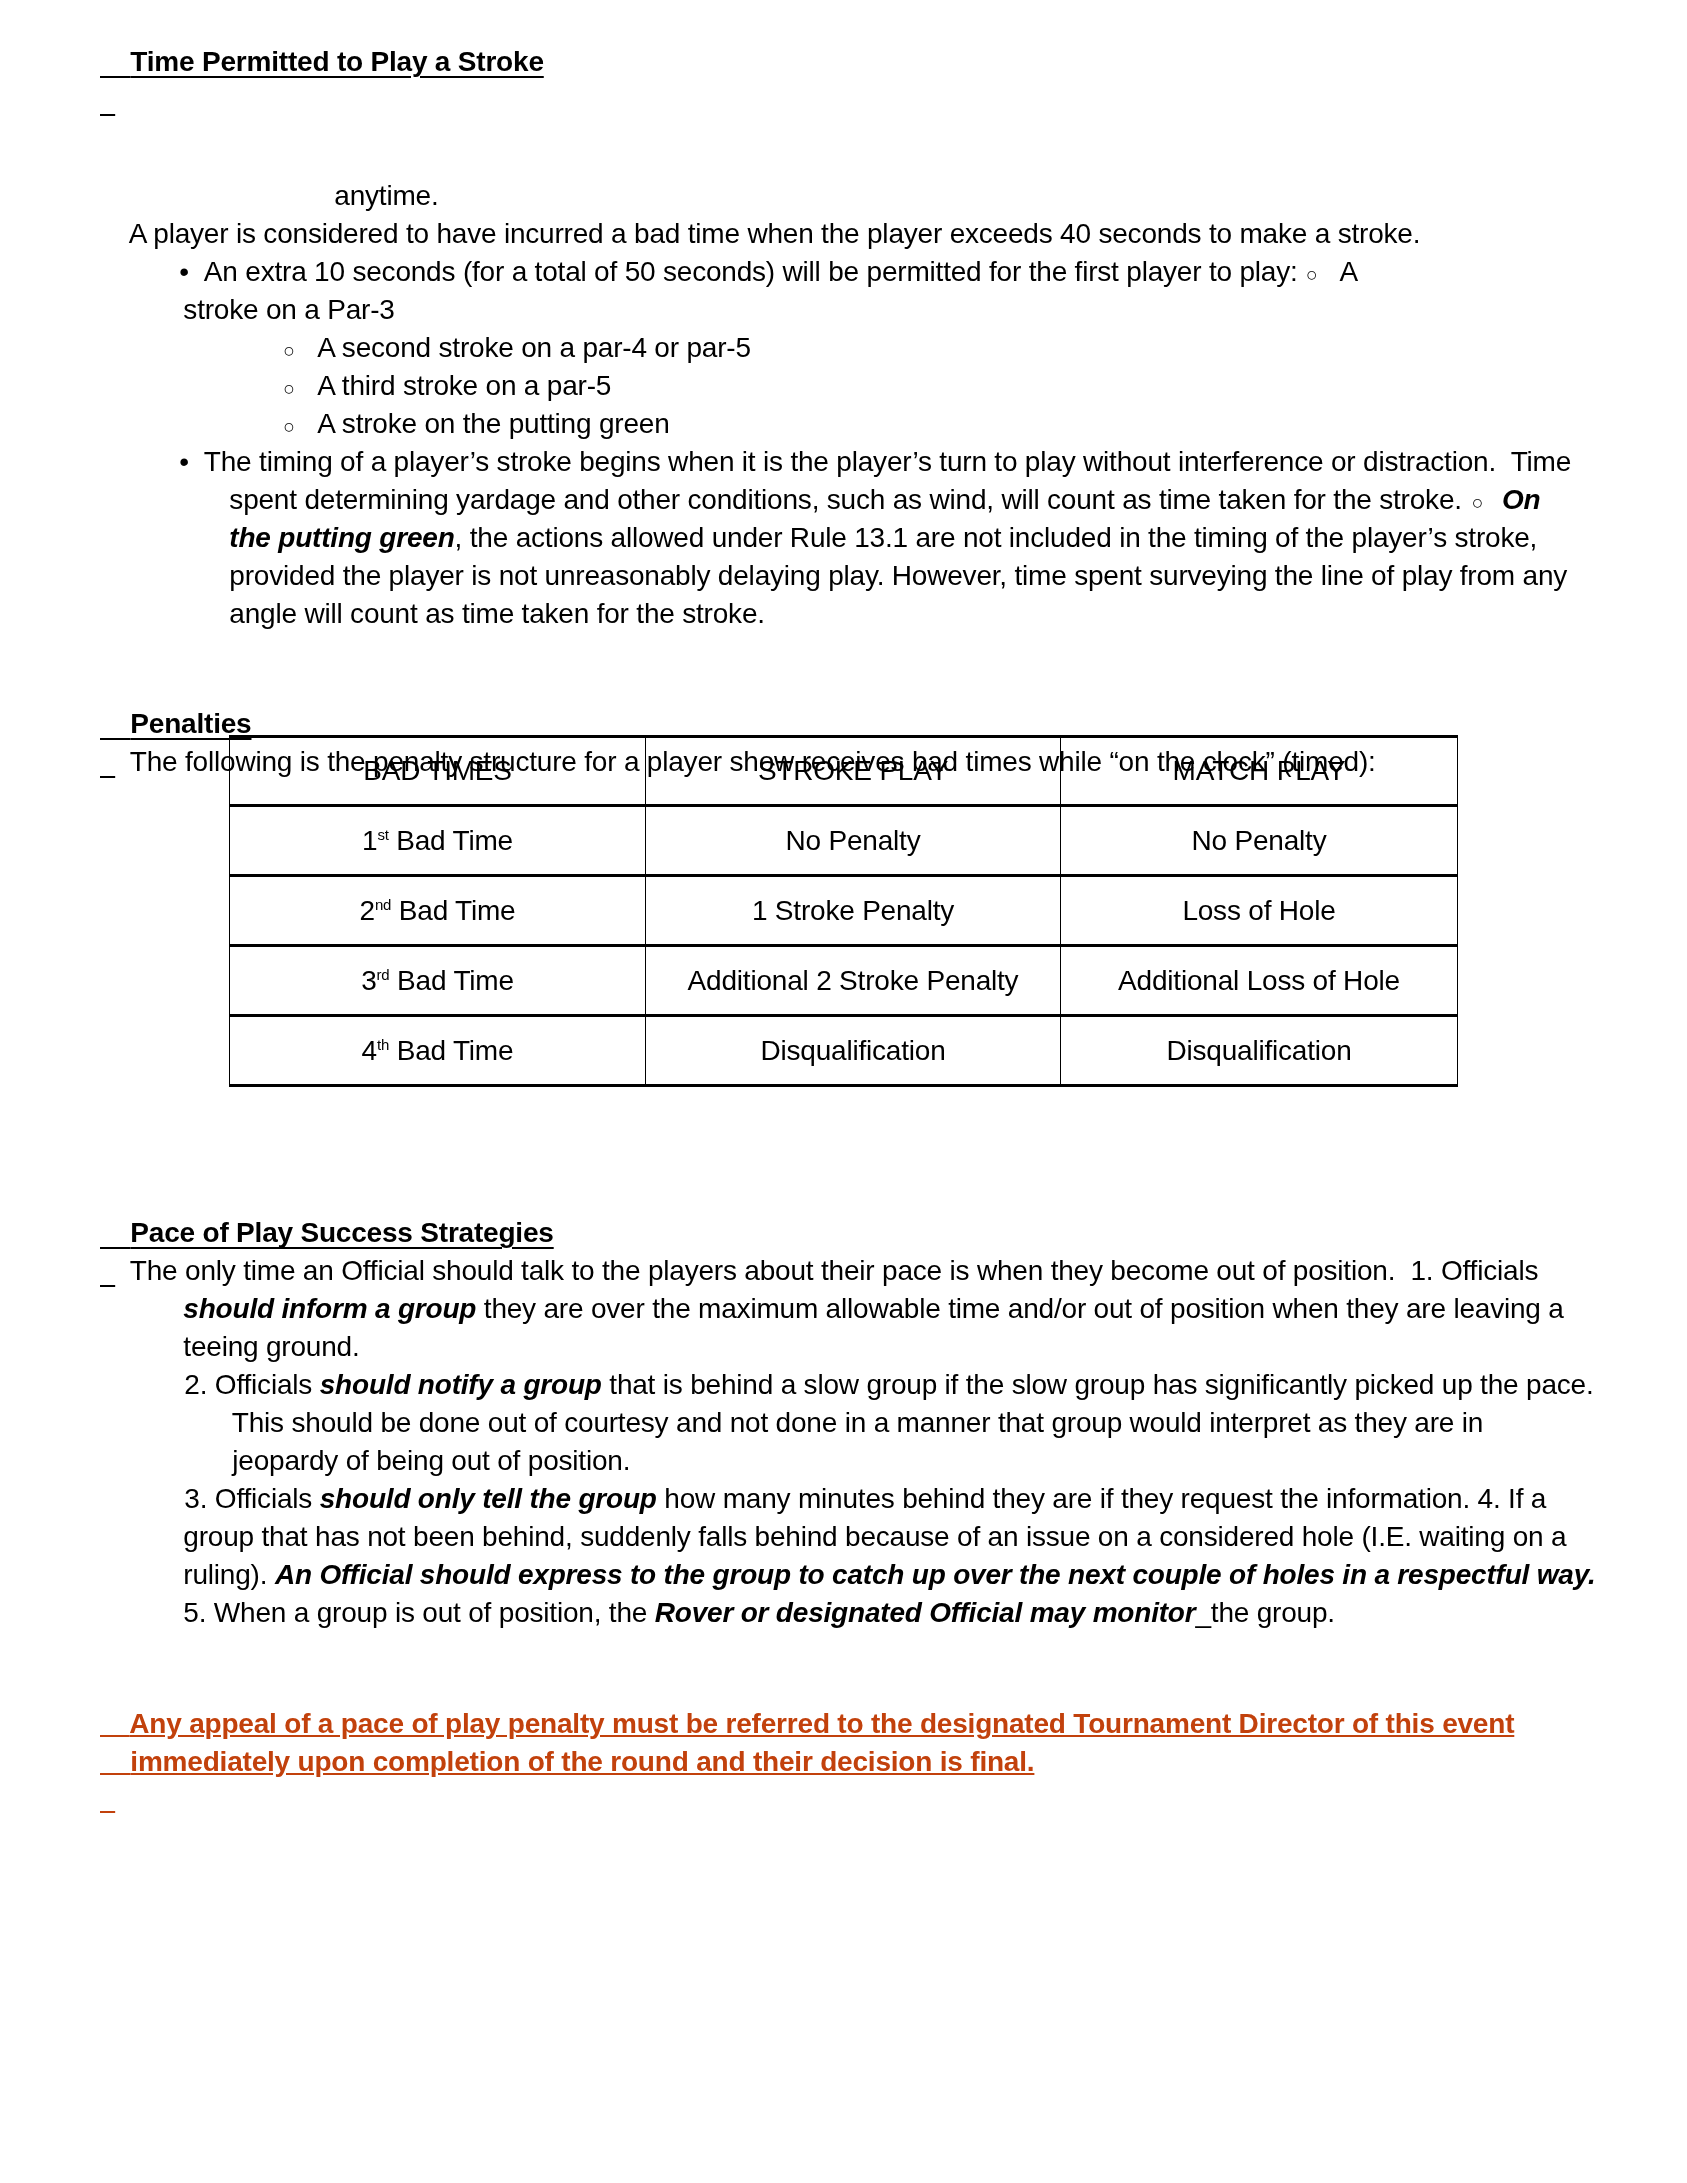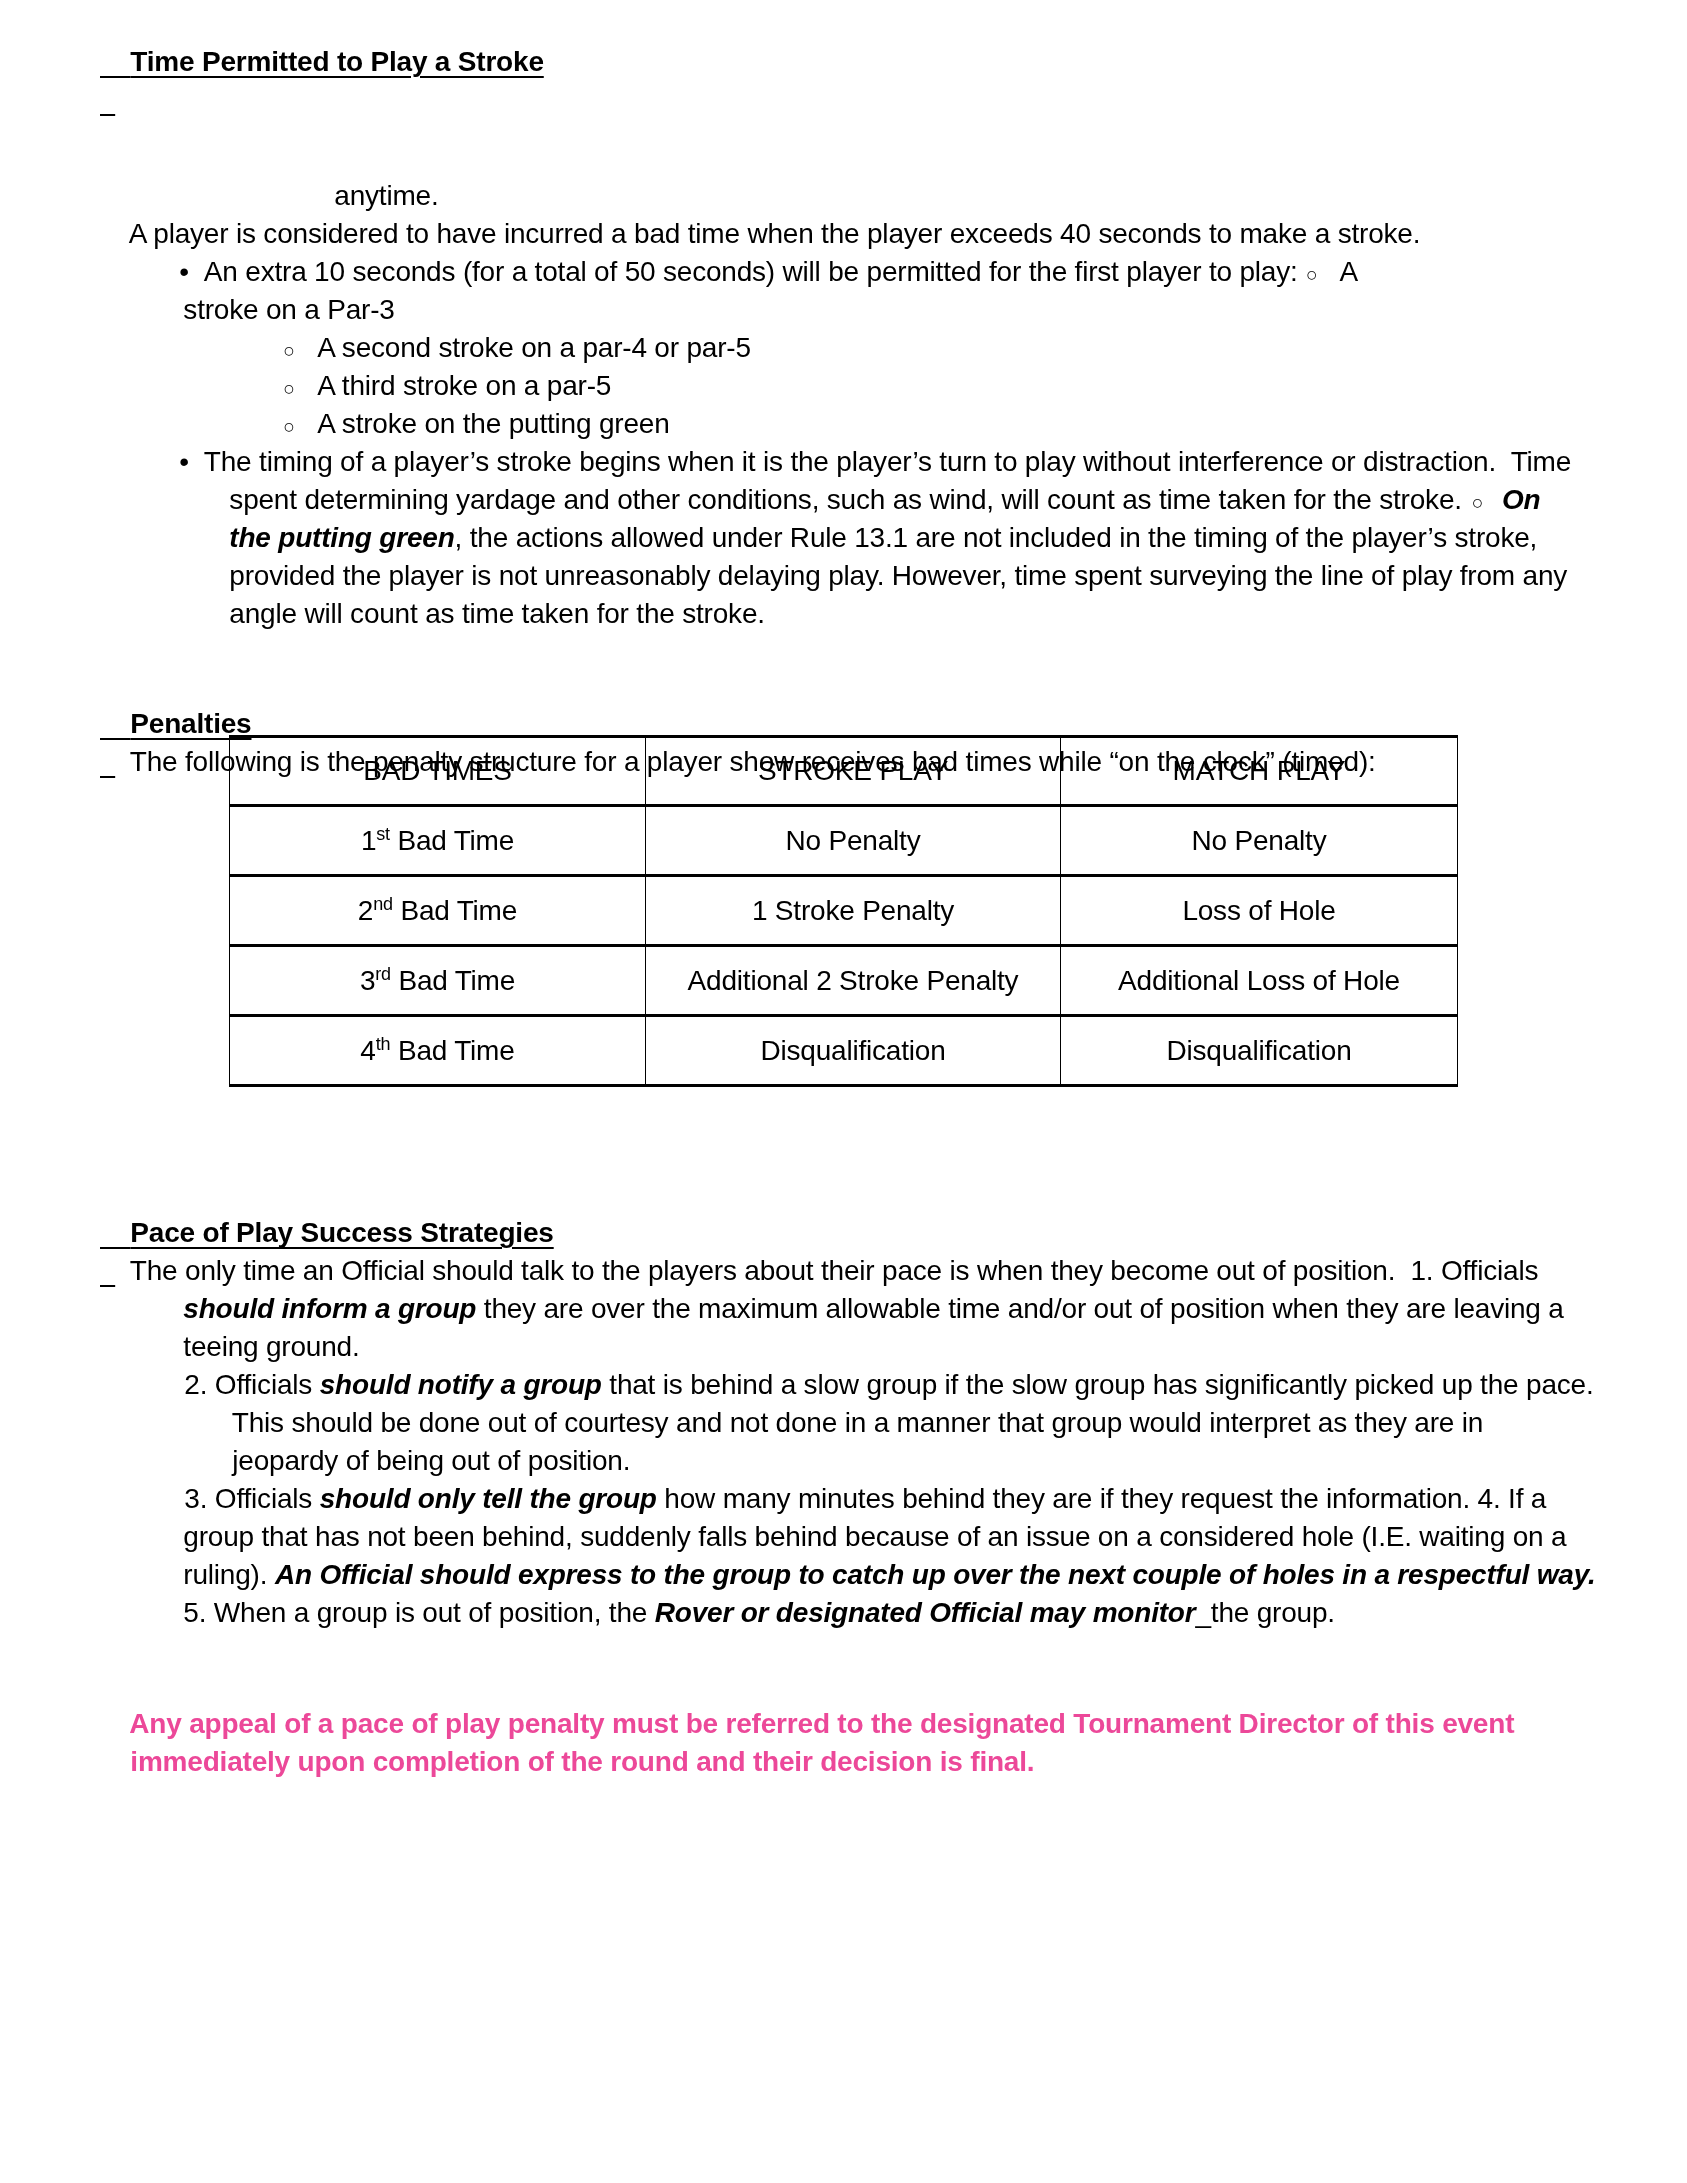--- a/index.html
+++ b/index.html
@@ -59,23 +59,23 @@
   table.penalty th, table.penalty td {
     border: 1.7px solid #000;
     border-top-width: 3.4px; border-bottom-width: 3.4px;
     text-align: center; vertical-align: middle;
     font-size: 28px; letter-spacing: -0.2px;
     white-space: pre;
     padding: 0;
   }
   table.penalty th { height: 66px; font-weight: normal; }
   table.penalty td { height: 67px; font-weight: normal; }
-  sup.ord { font-size: 18px; vertical-align: super; line-height: 0; }
-
-  .red { color: #ec4899; font-weight: bold; }
+  sup.ord { font-size: 15px; vertical-align: super; line-height: 0; }
+
+  .red { color: #c2410c; font-weight: bold; text-decoration: underline; }
 </style>
 </head>
 <body>
 
 <div class="page">
 
   <div class="line ind-margin mt-head1 h-underline">
     <span>Time Permitted to Play a Stroke</span>
   </div>
 

